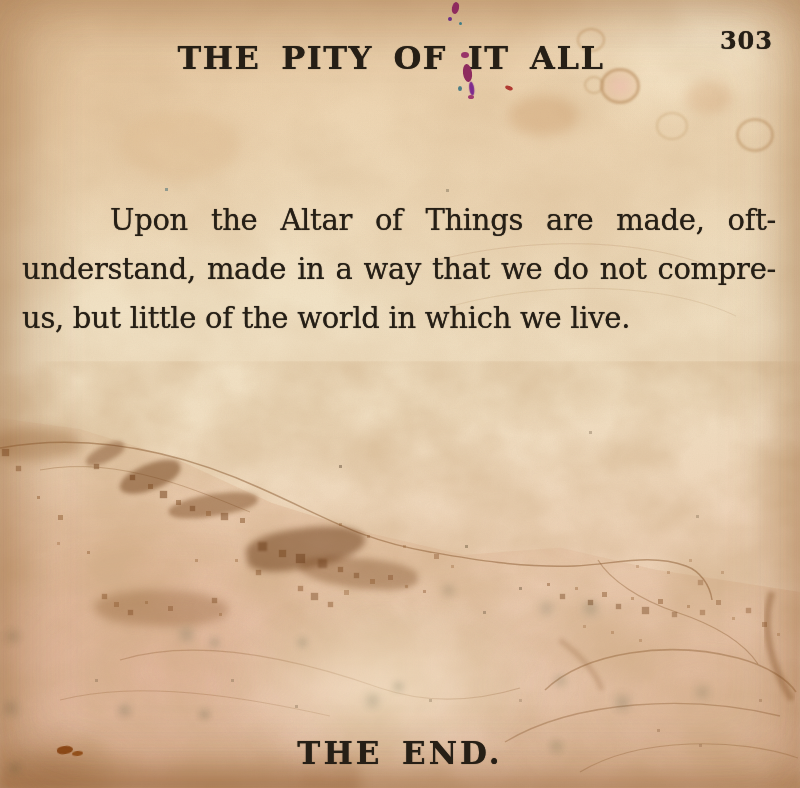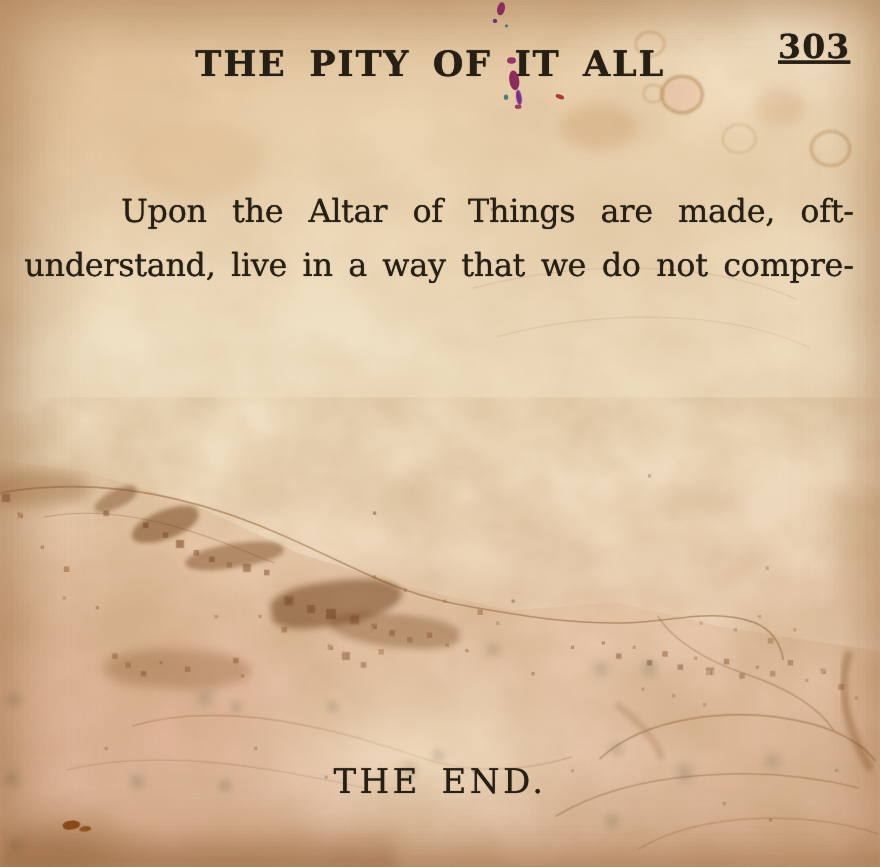--- a/index.html
+++ b/index.html
@@ -1,19 +1,19 @@
 <!DOCTYPE html>
 <html><head>
 <meta charset="utf-8">
 <style>
   html,body{margin:0;padding:0;}
   .page{
     position:relative; width:800px; height:788px; overflow:hidden;
     font-family:"DejaVu Serif","Liberation Serif",serif;
-    background:#22c55e;
+    background:#ef4444;
   }
   
   .paper{
     position:absolute; inset:0; z-index:0;
     background:
       radial-gradient(ellipse 260px 160px at 88% 4%, rgba(252,243,219,.75), transparent 70%),
       radial-gradient(ellipse 420px 240px at 70% 28%, rgba(205,158,110,.20), transparent 65%),
       radial-gradient(ellipse 380px 260px at 12% 14%, rgba(208,162,115,.22), transparent 65%),
       linear-gradient(176deg,#e7c9a3 0%,#eed6b3 16%,#f2e3c6 38%,#f1dfc2 52%,#eed3b8 70%,#ecd2ba 86%,#e9ccb4 100%);
   }
@@ -168,32 +168,32 @@
   .texture{position:absolute; inset:0; z-index:3; pointer-events:none;}
   
   .print{color:#261f16; text-shadow:0 0 .8px rgba(38,31,22,.9);}
   .running-head{
     position:absolute; left:0; top:18px; width:100%; z-index:10;
     text-align:center; transform:translateX(-9px);
     font-size:32px; font-weight:bold; letter-spacing:1.5px; word-spacing:8px;
   }
   .page-number{
     position:absolute; right:27px; top:26px; z-index:10;
-    font-size:30px; font-weight:bold; letter-spacing:1px;text-decoration:underline;
+    font-size:24px; font-weight:bold; letter-spacing:1px;
   }
   .paragraph{
-    position:absolute; left:22px; top:168px; width:754px; z-index:10;
+    position:absolute; left:22px; top:196px; width:754px; z-index:10;
     font-size:29px; letter-spacing:-.3px; line-height:49px;
   }
   .jline{text-align:justify; text-align-last:justify;}
   .jline.indent{text-indent:88px;}
   .lastline{text-align:left;}
   .the-end{
-    position:absolute; left:0; top:693px; width:100%; z-index:10;
-    text-align:center; font-size:31px; font-weight:normal;
+    position:absolute; left:0; top:735px; width:100%; z-index:10;
+    text-align:center; font-size:31px; font-weight:bold;
     letter-spacing:3px; word-spacing:6px;
   }
 </style>
 </head>
 <body>
 
 <div class="page">
 
   <div class="paper"></div>
 
@@ -268,21 +268,22 @@
 
   <div class="vignette"></div>
 
   <header>
     <h1 class="running-head print">THE PITY OF IT ALL</h1>
     <div class="page-number print">303</div>
   </header>
 
   <main class="paragraph print">
     <div class="jline indent">Upon the Altar of Things are made, oft-</div>
-    <div class="jline">understand, live in a way that we do not compre-</div>
+    <div class="jline">understand, made in a way that we do not compre-</div>
+    <div class="lastline">us, but little of the world in which we live.</div>
   </main>
 
   <footer>
     <div class="the-end print">THE END.</div>
   </footer>
 
   <div class="ink ink-1"></div>
   <div class="ink ink-2"></div>
   <div class="ink ink-3"></div>
   <div class="ink ink-4"></div>

